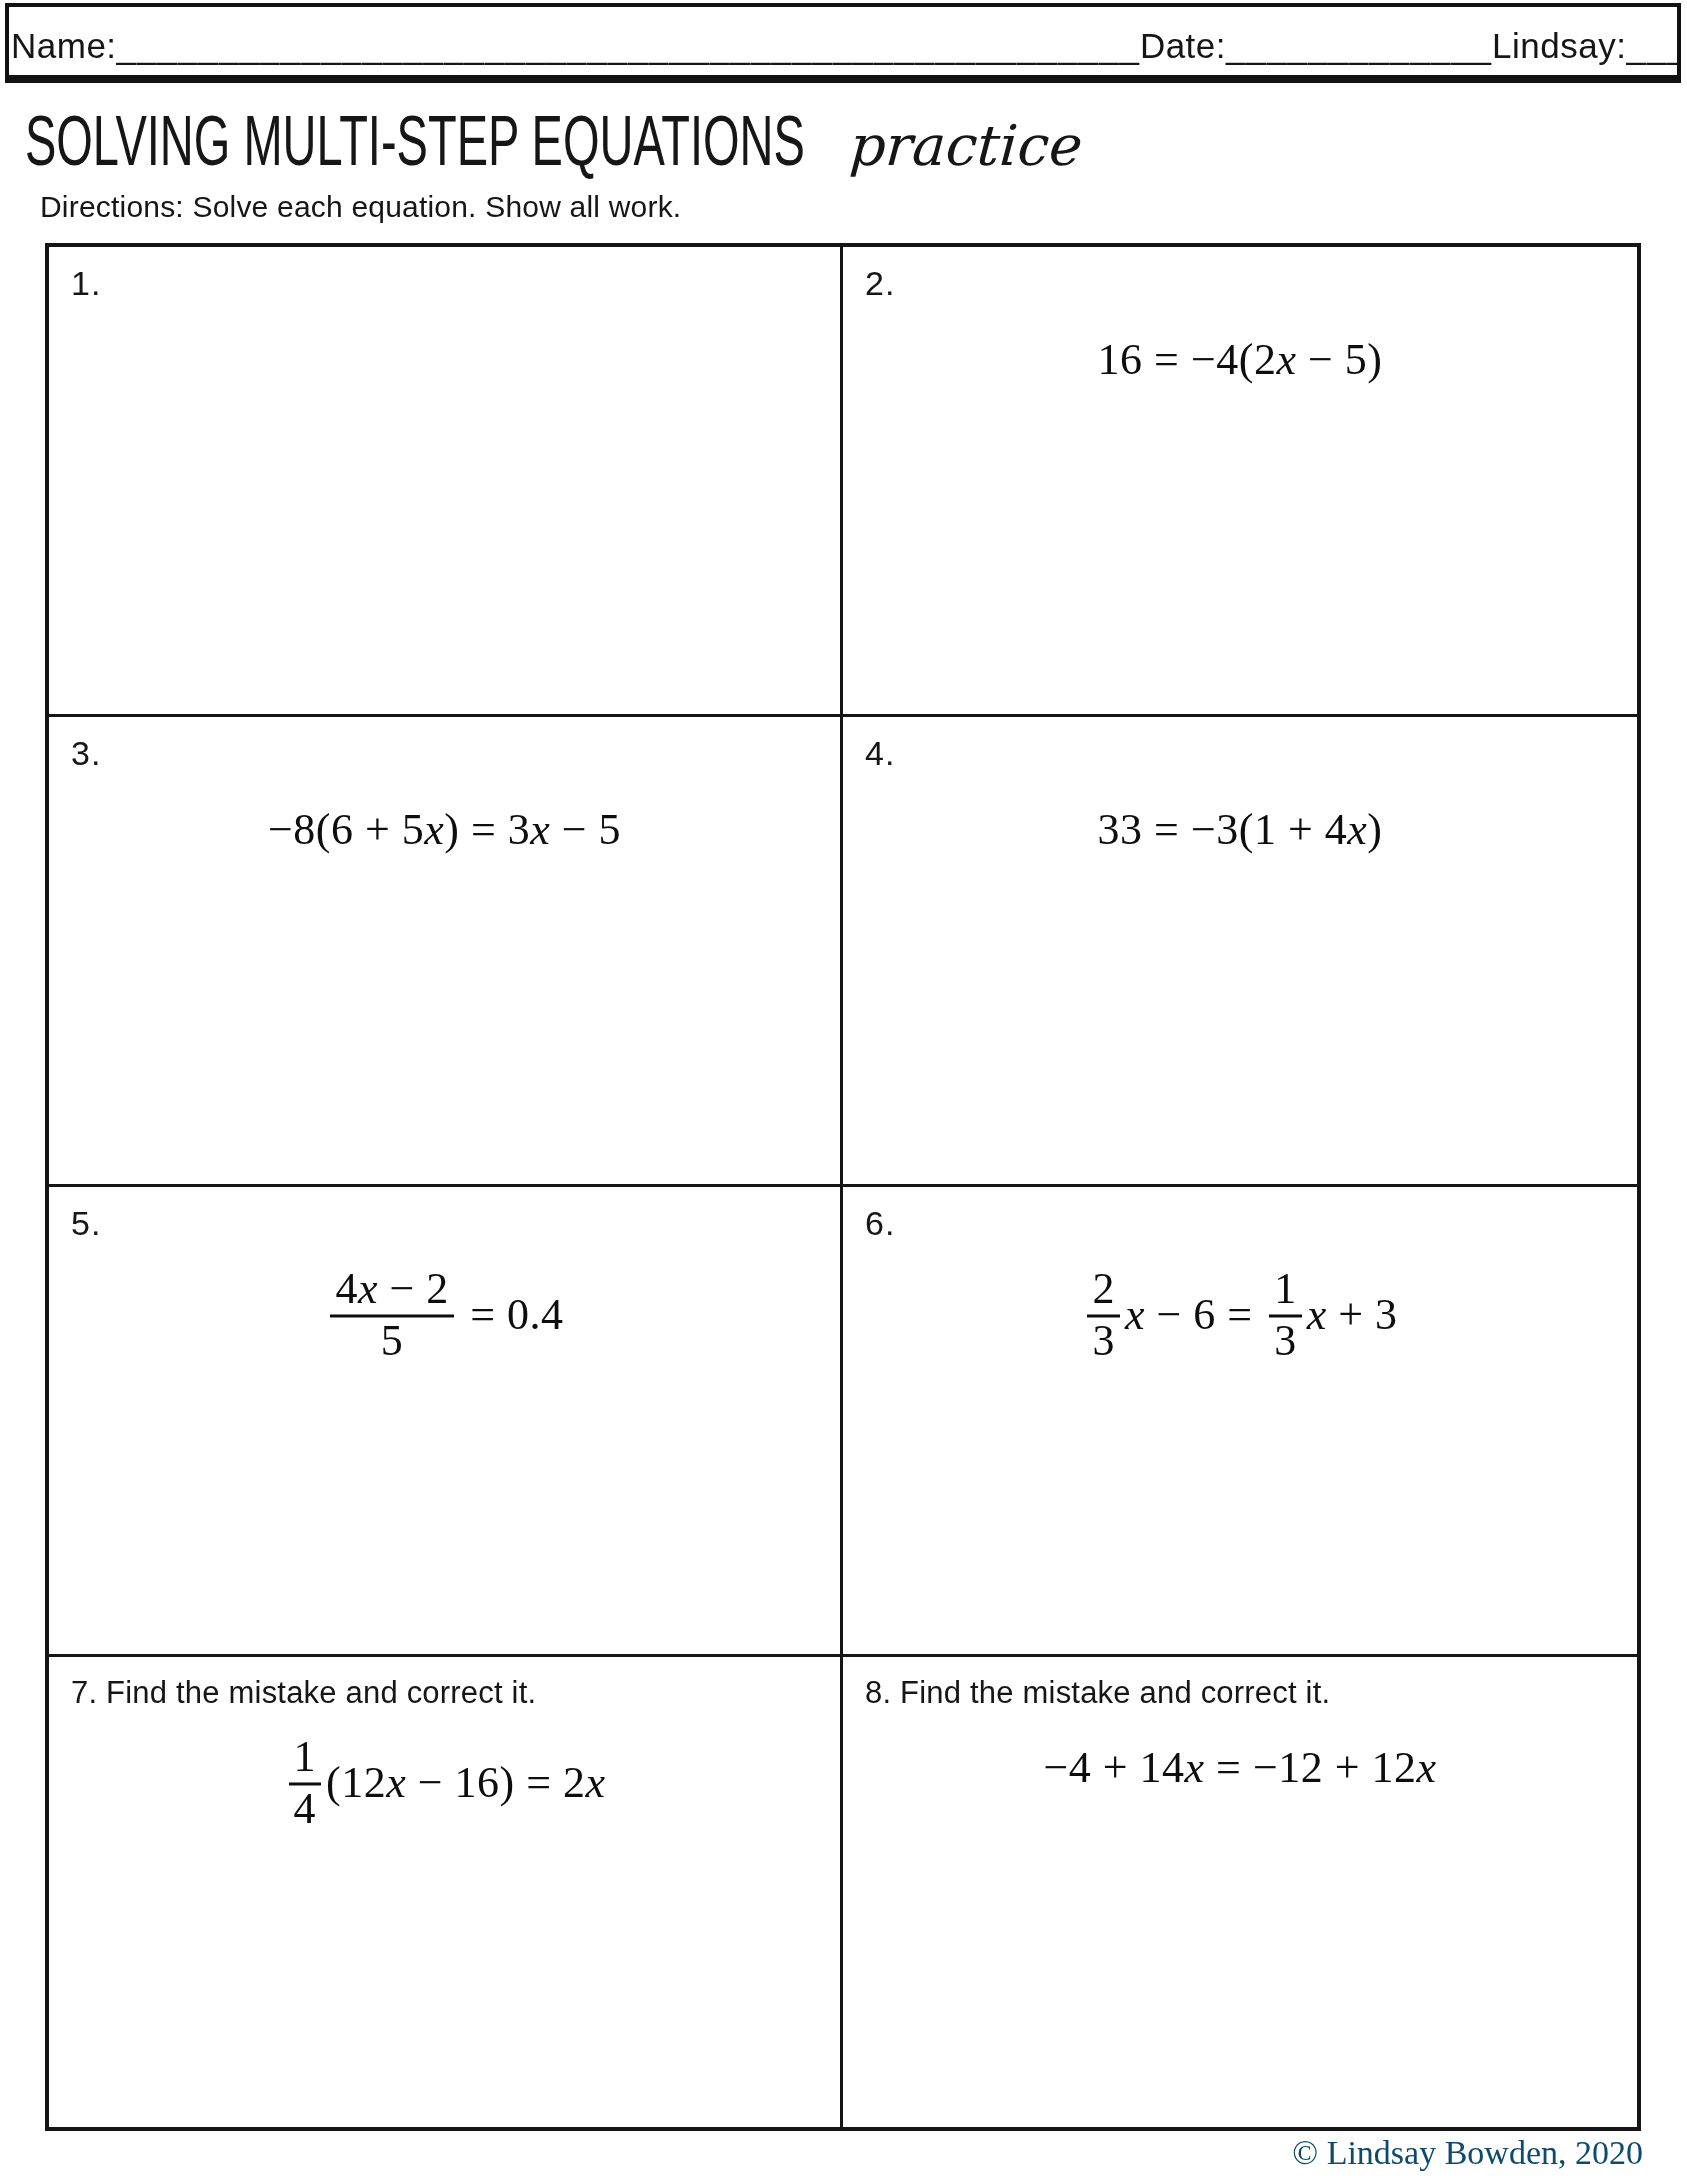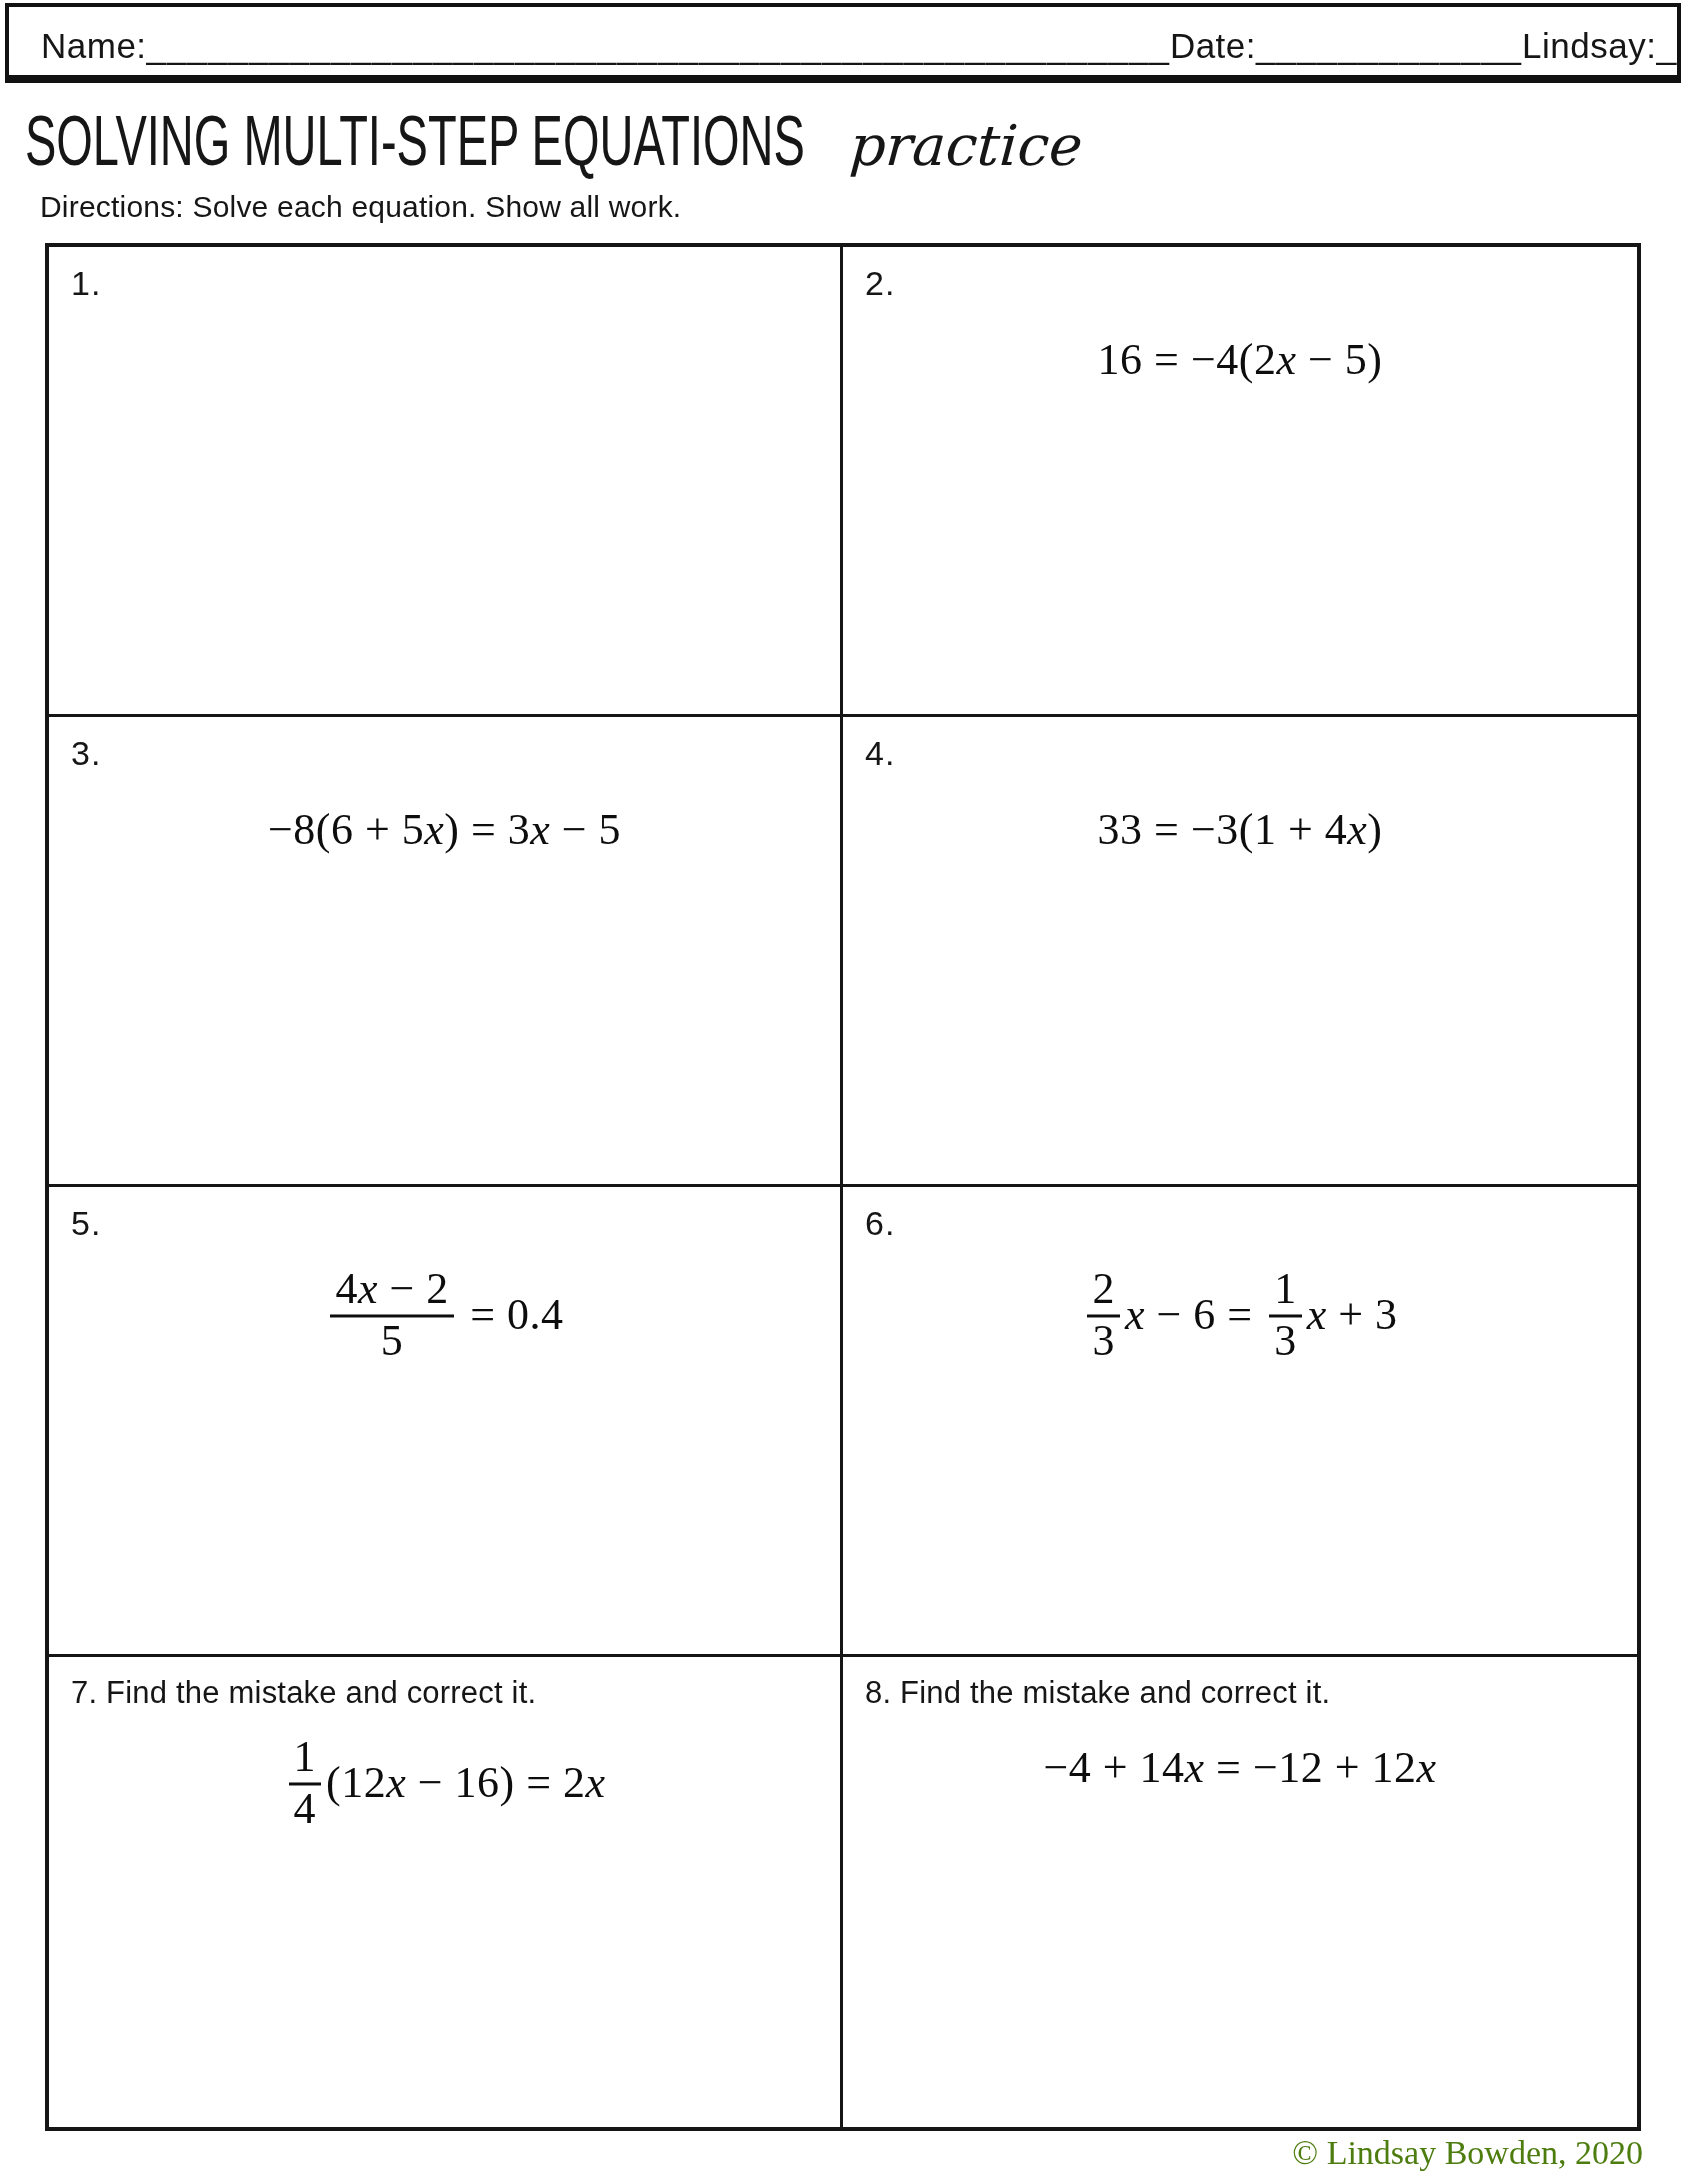--- a/index.html
+++ b/index.html
@@ -13,21 +13,21 @@
   }
 
   
   .header-box {
     position: absolute; left: 5px; top: 3px;
     width: 1676px; height: 80px;
     border: 4px solid #111;
     border-bottom-width: 8px;
     background: #fff;
     display: flex; align-items: flex-end;
-    padding: 8px 16px 10px 32px;
+    padding: 8px 16px 10px 2px;
     white-space: nowrap; overflow: hidden;
   }
   .header-box .lbl { font-size: 35px; line-height: 1.1; letter-spacing: 0.5px; }
   .header-box .blank { font-size: 35px; line-height: 1.1; letter-spacing: 1px; }
 
   
   .title-wrap {
     position: absolute; left: 0; top: 86px; width: 100%;
     display: flex; justify-content: flex-start; align-items: flex-end; gap: 20px;
     height: 90px;
@@ -89,21 +89,21 @@
     text-align: center; margin: 0 5px;
     transform: translateY(-0.08em);
   }
   .frac .num { display: block; line-height: 1.02; padding: 0 5px 2px 5px; border-bottom: 3px solid #0d0d0d; }
   .frac .den { display: block; line-height: 1.02; padding: 2px 5px 0 5px; }
 
   
   .footer {
     position: absolute; right: 44px; top: 2134px;
     font-family: "Liberation Serif", serif;
-    font-size: 34px; color: #4d7c0f;
+    font-size: 34px; color: #0c4a6e;
   }
 </style>
 </head>
 <body>
 
 <div class="header-box">
   <span class="lbl">Name:</span>
     <span class="blank">__________________________________________________</span>
     <span class="lbl">Date:</span>
     <span class="blank">_____________</span>

